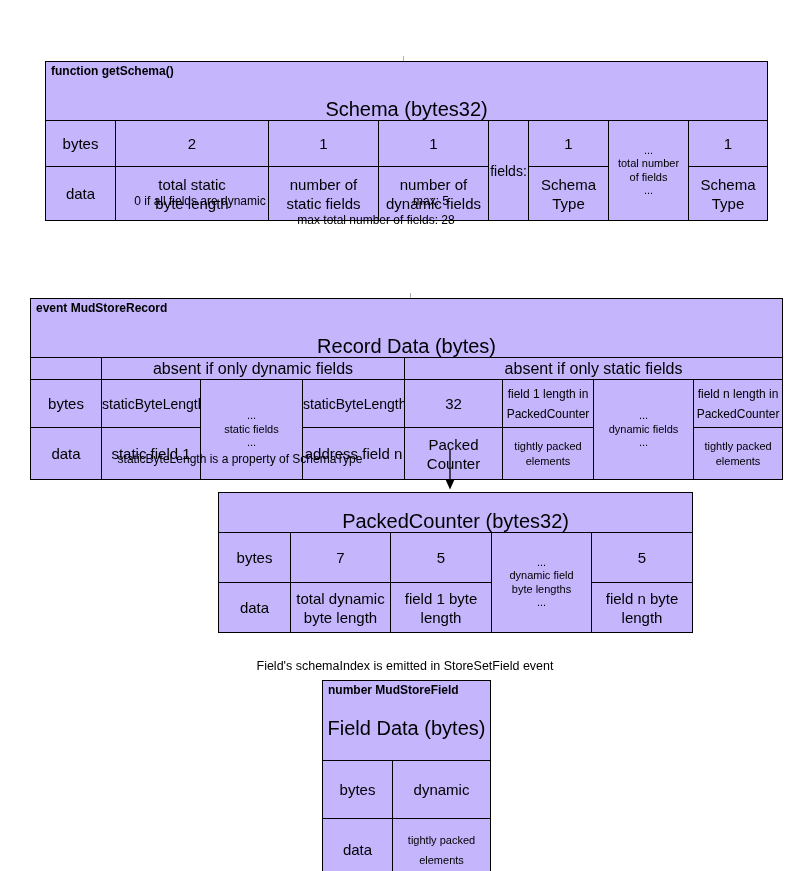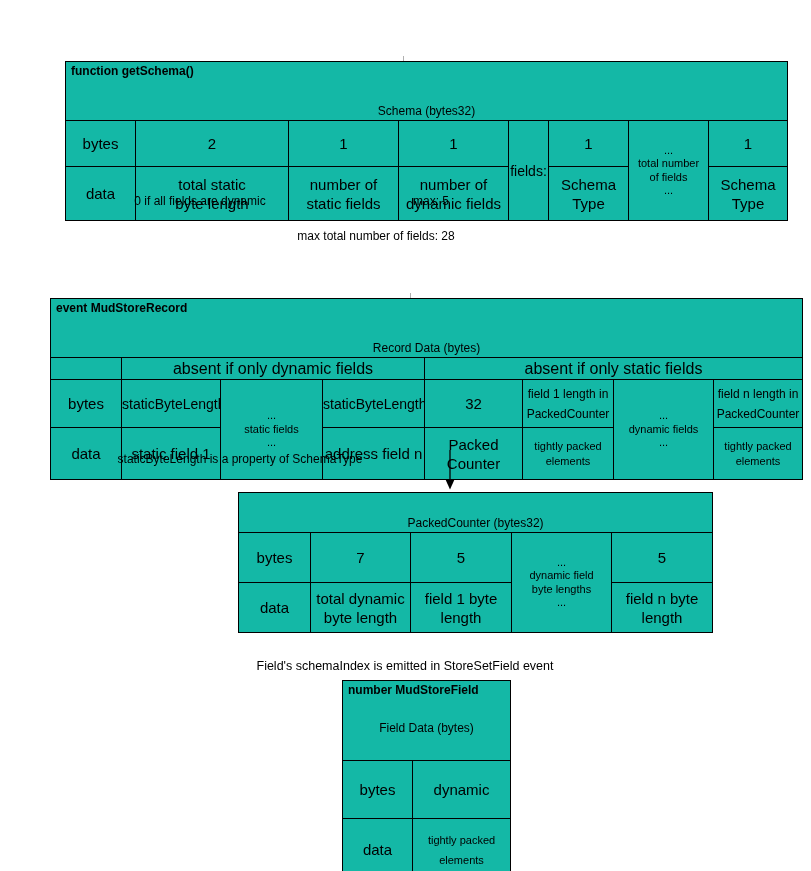--- a/index.html
+++ b/index.html
@@ -11,34 +11,33 @@
   .caption {
     position:absolute; transform:translateX(-50%);
     white-space:nowrap; font-size:12.5px; line-height:14px;
   }
   .note {
     position:absolute; transform:translateX(-50%);
     white-space:nowrap; font-size:12px; line-height:14px;
   }
   table.tbl {
     position:absolute; border-collapse:collapse; table-layout:fixed;
-    background:#14b8a6;
-    margin-left:20px;
+    background:#c4b5fd;
   }
   .tbl td {
     border:1px solid #000; text-align:center; vertical-align:middle;
     padding:0; font-size:15px; line-height:19px; white-space:pre-line;
     overflow:hidden;
   }
   .tbl td.hdr { position:relative; }
   .corner {
     position:absolute; left:5px; top:3px; font-weight:bold;
     font-size:12px; line-height:13px; white-space:nowrap;
   }
-  .title { font-size:12px; line-height:18px; }
+  .title { font-size:20px; line-height:18px; }
   .tbl td.sm   { font-size:14px; line-height:14px; }   
   .tbl td.dots { font-size:11px; line-height:13.5px; } 
   .tbl td.md   { font-size:12px; line-height:20px; }   
   .tbl td.sm11 { font-size:11px; line-height:15px; }   
   .tbl td.grp  { font-size:16px; line-height:14px; }   
   .tbl td.sp   { font-size:11px; line-height:20px; }   
   .tbl td.hdr-bottom { vertical-align:bottom; }
   .hdr-bottom .title { display:block; margin-bottom:4px; }
   .tick { position:absolute; width:1px; height:5px; background:#b0b0b0; }
   .arrow { position:absolute; }
@@ -94,21 +93,21 @@
       <td>Schema
 Type</td>
       <td>Schema
 Type</td>
     </tr>
   </tbody>
     </table>
 
   <div class="note" style="left:190px; top:194px;margin-left:10px;">0 if all fields are dynamic</div>
   <div class="note" style="left:431px; top:194px;">max: 5</div>
-  <div class="note" style="left:376px; top:213px;margin-top:16px;">max total number of fields: 28</div>
+  <div class="note" style="left:376px; top:213px;">max total number of fields: 28</div>
 
 
   <table class="tbl" style="left:30px; top:298px; width:752px;">
     <colgroup>
       <col style="width:71px">
         <col style="width:99px">
         <col style="width:102px">
         <col style="width:102px">
       <col style="width:98px">
         <col style="width:91px">

